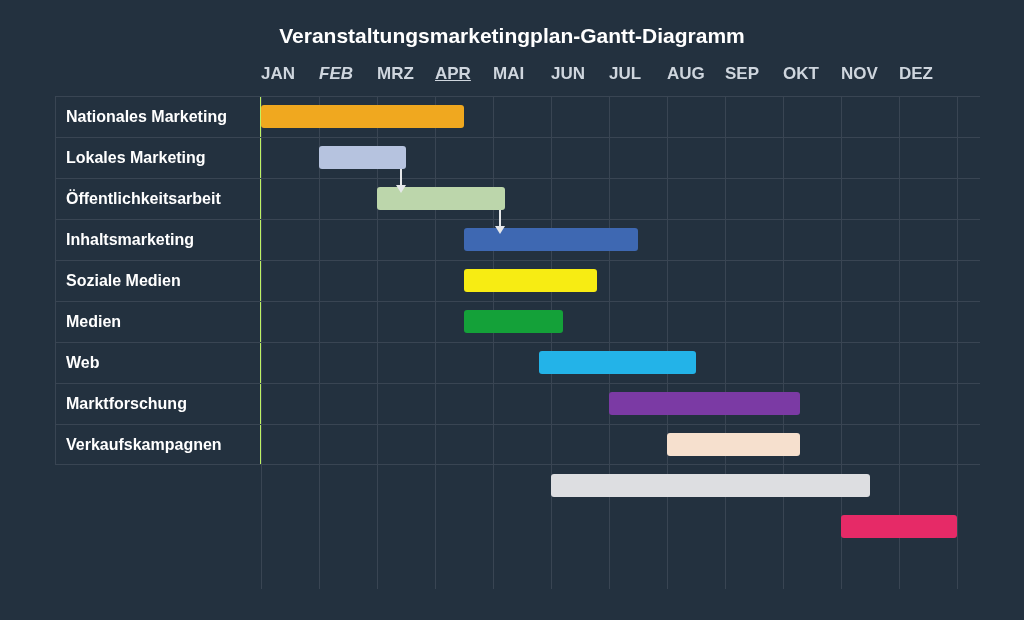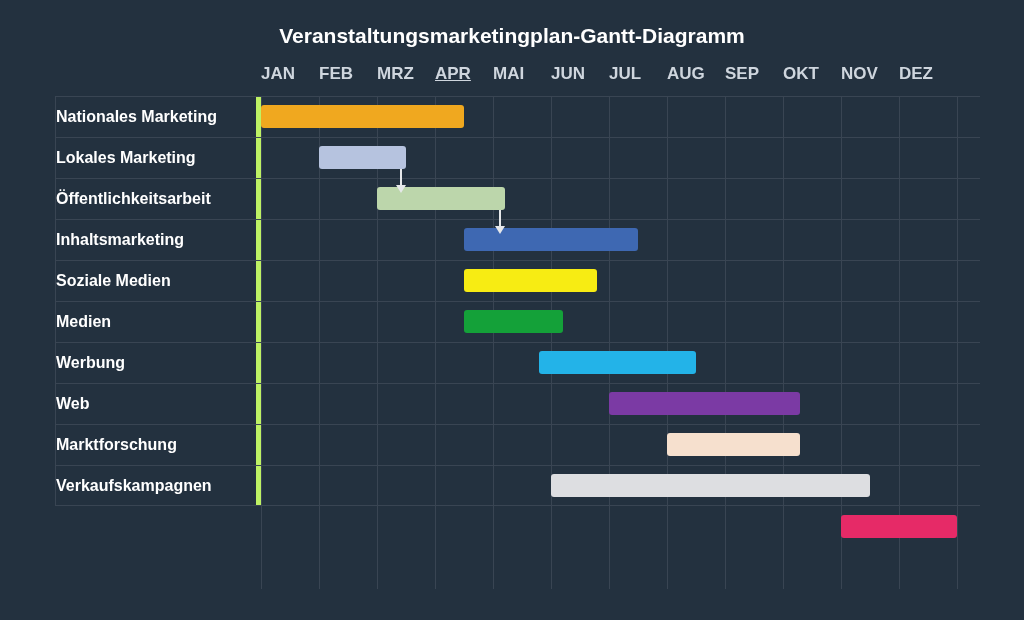--- a/index.html
+++ b/index.html
@@ -51,22 +51,23 @@
   .row:last-child {
     border-bottom: 1px solid #394553;
   }
   .row-label {
     position: absolute;
     left: 0;
     top: 0;
     width: 206px;
     height: 100%;
     border-left: 1px solid #394553;
-    border-right: 5px solid #bef264;
+    border-right: 1px solid #bef264;
     box-sizing: border-box;
+    padding-left: 10px;
     display: flex;
     align-items: center;
     font-size: 16px;
     font-weight: 600;
     color: #fff;
   }
   .vline {
     position: absolute;
     top: 96px;
     width: 0;
@@ -92,21 +93,21 @@
     transform: translateX(-4px);
   }
 </style>
 </head>
 <body>
 
 <div class="chart">
   <div class="title">Veranstaltungsmarketingplan-Gantt-Diagramm</div>
   <div id="months">
       <div class="month-header" style="left: 290px;">JAN</div>
-      <div class="month-header" style="left: 348px;">FEB</div>
+      <div class="month-header" style="left: 348px; font-style: italic;">FEB</div>
       <div class="month-header" style="left: 406px;">MRZ</div>
       <div class="month-header" style="left: 464px; text-decoration: underline;">APR</div>
       <div class="month-header" style="left: 522px;">MAI</div>
       <div class="month-header" style="left: 580px;">JUN</div>
       <div class="month-header" style="left: 638px;">JUL</div>
       <div class="month-header" style="left: 696px;">AUG</div>
       <div class="month-header" style="left: 754px;">SEP</div>
       <div class="month-header" style="left: 812px;">OKT</div>
       <div class="month-header" style="left: 870px;">NOV</div>
       <div class="month-header" style="left: 928px;">DEZ</div>
@@ -139,23 +140,20 @@
       <div class="row">
         <div class="row-label">Inhaltsmarketing</div>
       </div>
       <div class="row">
         <div class="row-label">Soziale Medien</div>
       </div>
       <div class="row">
         <div class="row-label">Medien</div>
       </div>
       <div class="row">
-        <div class="row-label">Werbung</div>
-      </div>
-      <div class="row">
         <div class="row-label">Web</div>
       </div>
       <div class="row">
         <div class="row-label">Marktforschung</div>
       </div>
       <div class="row">
         <div class="row-label">Verkaufskampagnen</div>
       </div>
     </div>
   <div id="bars">

